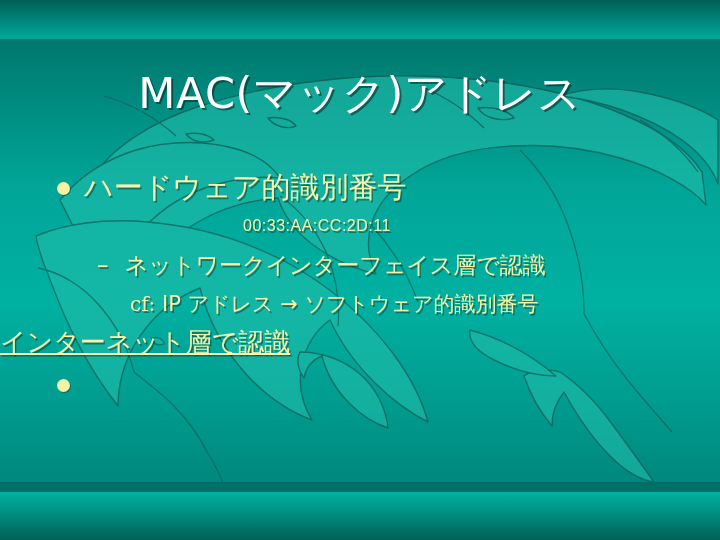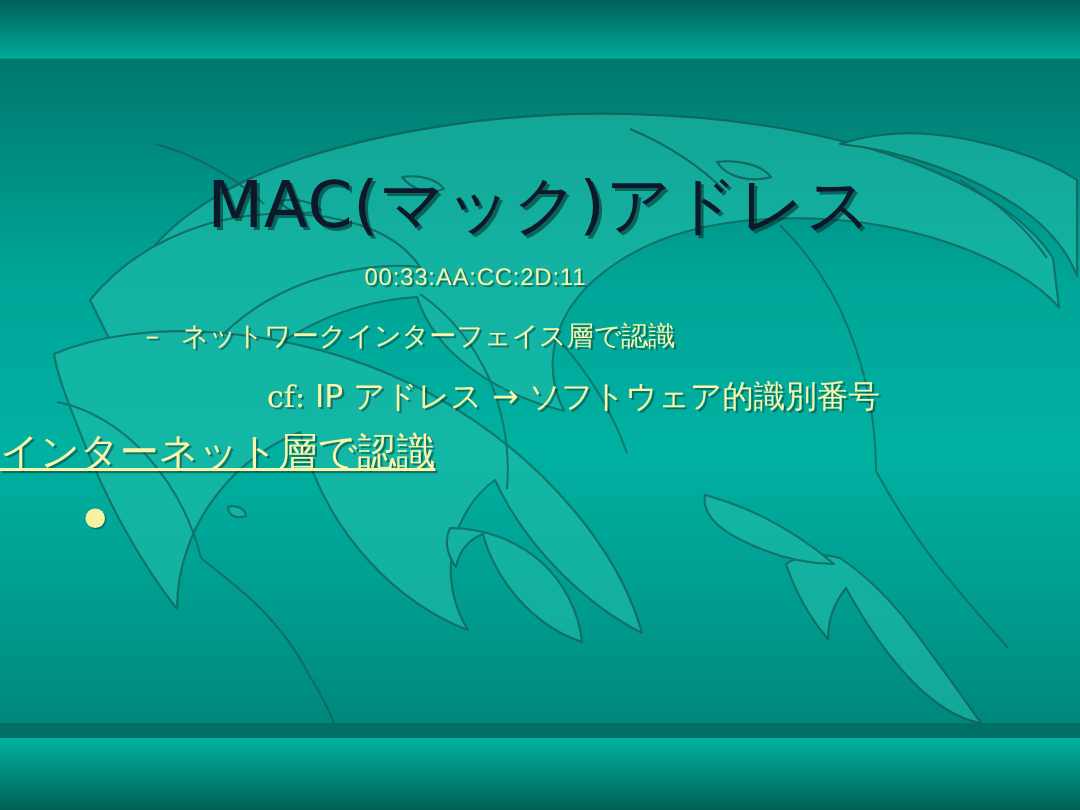--- a/index.html
+++ b/index.html
@@ -57,27 +57,26 @@
     width: 720px; height: 540px;
     opacity: 0.62;
   }
 
   
   .title {
     position: absolute;
     left: 0; right: 0;
     top: 68px;
     text-align: center;
-    color: #0f172a;
+    color: #ffffff;
     font-size: 43px;
     line-height: 50px;
     letter-spacing: 0.5px;
     text-shadow: 2px 2px 0 rgba(0,40,36,0.55);
     white-space: nowrap;
-    margin-top: 44px;
   }
 
   
   .body-block {
     position: absolute;
     left: 0; right: 0;
     top: 167px;
   }
   .line {
     position: relative;
@@ -103,37 +102,36 @@
 
   .mac {
     font-family: Liberation Sans, sans-serif;
     font-size: 16px;
     line-height: 38px;
     padding-left: 243px;
     letter-spacing: 0.5px;
   }
 
   .lvl2 {
-    font-size: 18px;
+    font-size: 23px;
     line-height: 40px;
     padding-left: 97px;
   }
   .lvl2 .dash {
     margin-right: 9px;
   }
 
   .lvl3 {
     font-size: 21px;
     line-height: 38px;
     padding-left: 130px;
   }
   .lvl3 .cf {
     font-family: "DejaVu Serif", "Liberation Serif", serif;
     font-size: 20px;
-    margin-left: 48px;
   }
 
   .lvl3-right {
     font-size: 26px;
     line-height: 38px;
     text-decoration: underline;
   }
 
   .lvl1b {
     font-size: 29px;
@@ -230,20 +228,24 @@
   </svg>
 
   <div class="band-top"></div>
   <div class="band-bottom-edge"></div>
   <div class="band-bottom"></div>
 
   <div class="title">MAC(マック)アドレス</div>
 
   <div class="body-block">
 
+    <div class="line lvl1">
+      <span class="dot"></span>
+      <span>ハードウェア的識別番号</span>
+    </div>
 
     <div class="line mac">
       <span>00:33:AA:CC:2D:11</span>
     </div>
 
     <div class="line lvl2">
       <span class="dash">–</span>
       <span>ネットワークインターフェイス層で認識</span>
     </div>
 

